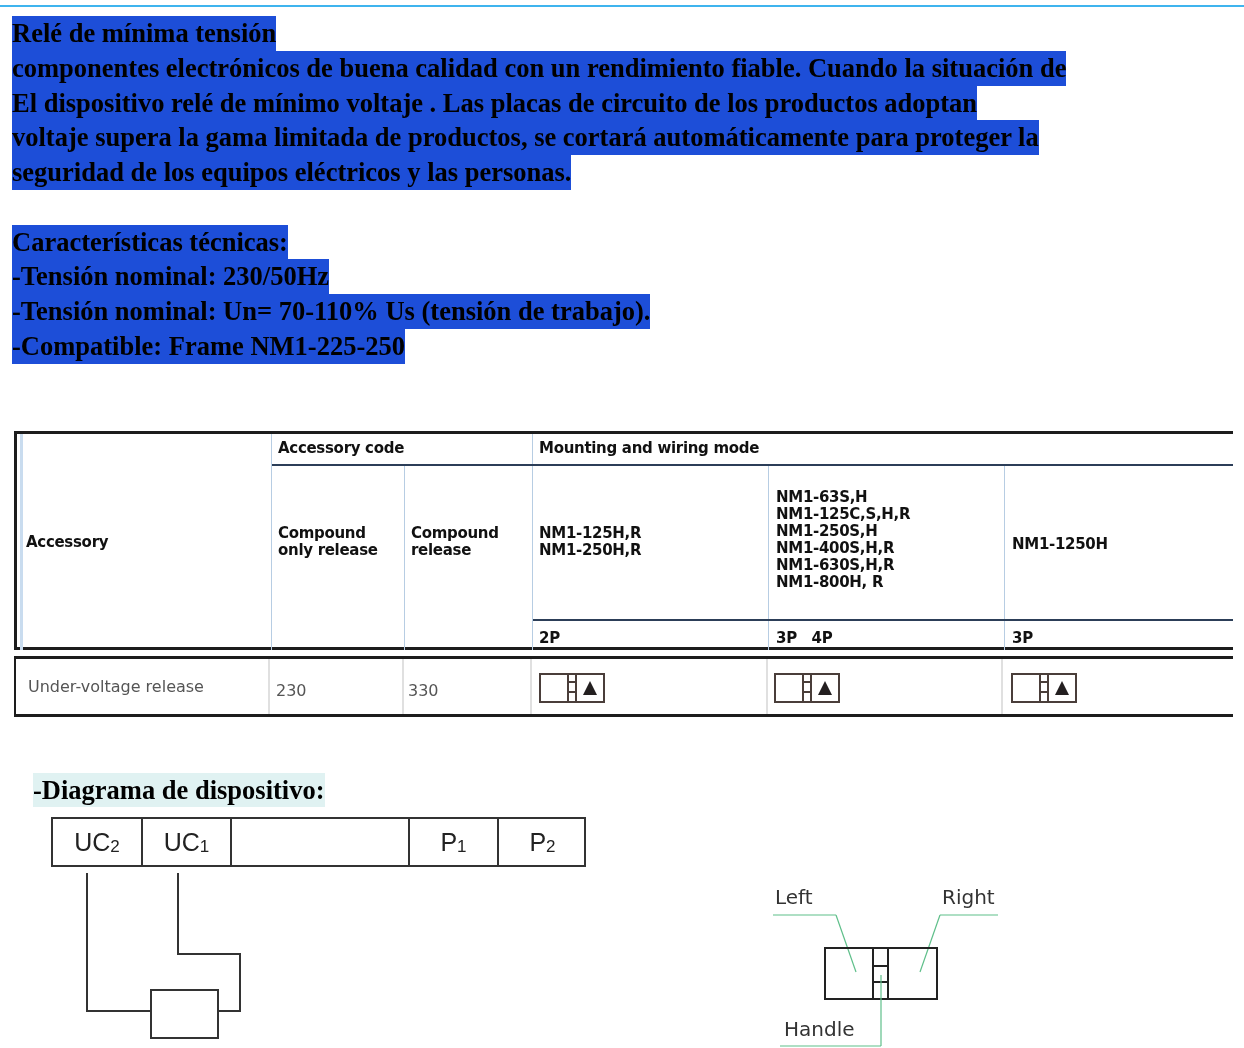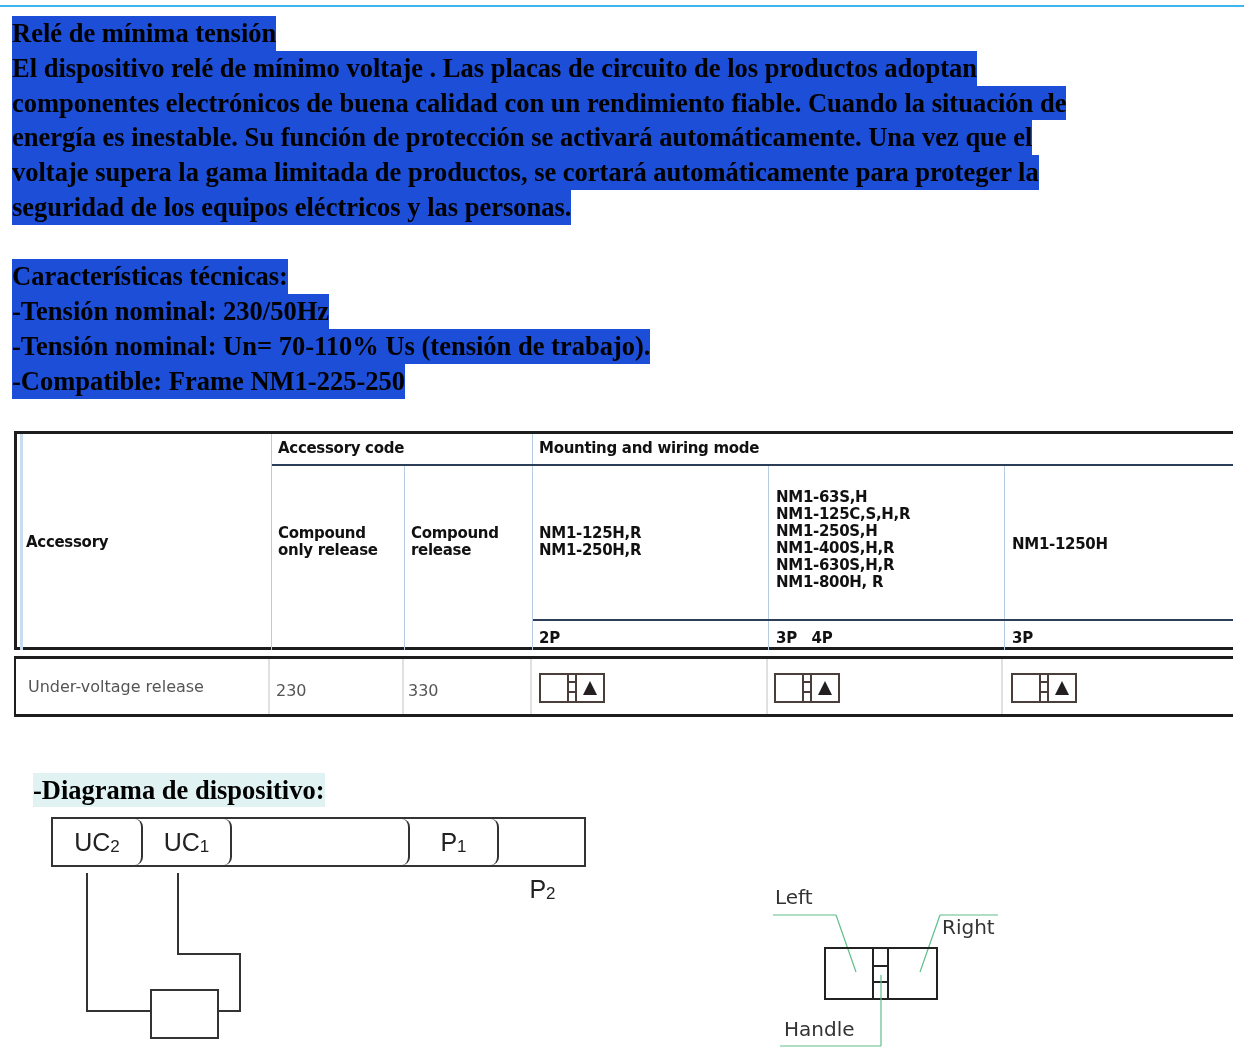--- a/index.html
+++ b/index.html
@@ -21,35 +21,34 @@
   .bcell { position:absolute; font-size:16px; color:#555; }
   .bvline { position:absolute; top:0; width:2px; height:55px; background:#e0e0e0; }
   .mount-icon { position:absolute; width:66px; height:30px; border:2px solid #4a3e3a; box-sizing:border-box; }
   .mount-icon .bar { position:absolute; left:26px; top:-2px; width:10px; height:30px; border-left:2px solid #4a3e3a; border-right:2px solid #4a3e3a; box-sizing:border-box; }
   .mount-icon .bar .mid { position:absolute; left:0; top:8px; width:6px; height:8px; border-top:2px solid #4a3e3a; border-bottom:2px solid #4a3e3a; }
   .mount-icon .tri { position:absolute; left:42px; top:6px; width:0; height:0; border-left:7px solid transparent; border-right:7px solid transparent; border-bottom:14px solid #231f20; }
 
   
   .diag-title { position:absolute; left:33px; top:773px; background:#e0f2f2; font-weight:bold; font-size:26.5px; line-height:34px; white-space:nowrap; }
   .term-strip { position:absolute; left:51px; top:817px; width:535px; height:50px; border:2px solid #333; box-sizing:border-box; font-family:"Liberation Sans", sans-serif; }
-  .term { position:absolute; top:0; height:46px; border-right:2px solid #333; box-sizing:border-box; font-size:25px; color:#222; text-align:center; line-height:46px;border-radius:8px; }
+  .term { position:absolute; top:0; height:46px; border-right:2px solid #333; box-sizing:border-box; font-size:25px; color:#222; text-align:center; line-height:46px; }
   .term sub { font-size:17px; vertical-align:-1px; }
   .wires { position:absolute; left:0; top:0; }
   .hlabel { position:absolute; font-size:20px; color:#333; }
 </style>
 </head>
 <body>
 
 <div class="topline"></div>
 
 <div class="text-block">
   <span class="row"><span class="line">Relé de mínima tensión</span></span>
+  <span class="row"><span class="line">componentes electrónicos de buena calidad con un rendimiento fiable. Cuando la situación de</span></span>
   <span class="row"><span class="line">El dispositivo relé de mínimo voltaje . Las placas de circuito de los productos adoptan</span></span>
-  <span class="row"><span class="line">componentes electrónicos de buena calidad con un rendimiento fiable. Cuando la situación de</span></span>
-  <span class="row"><span class="line">energía es inestable. Su función de protección se activará automáticamente. Una vez que el</span></span>
   <span class="row"><span class="line">voltaje supera la gama limitada de productos, se cortará automáticamente para proteger la</span></span>
   <span class="row"><span class="line">seguridad de los equipos eléctricos y las personas.</span></span>
   <div class="spacer"></div>
   <span class="row"><span class="line">Características técnicas:</span></span>
   <span class="row"><span class="line">-Tensión nominal: 230/50Hz</span></span>
   <span class="row"><span class="line">-Tensión nominal: Un= 70-110% Us (tensión de trabajo).</span></span>
   <span class="row"><span class="line">-Compatible: Frame NM1-225-250</span></span>
 </div>
 
 <div class="tbl">
@@ -124,21 +123,21 @@
   </div>
 </div>
 
 <div class="diag-title">-Diagrama de dispositivo:</div>
 
 <div class="term-strip">
   <div class="term" style="left:0; width:90px;"><span>UC</span><sub>2</sub></div>
   <div class="term" style="left:90px; width:89px;"><span>UC</span><sub>1</sub></div>
   <div class="term" style="left:179px; width:178px;"></div>
   <div class="term" style="left:357px; width:89px;"><span>P</span><sub>1</sub></div>
-  <div class="term" style="left:446px; width:87px; border-right:none;margin-top:47px;"><span>P</span><sub>2</sub></div>
+  <div class="term" style="left:446px; width:87px; border-right:none;"><span>P</span><sub>2</sub></div>
 </div>
 
 <svg class="wires" width="1244" height="1048" style="position:absolute; left:0; top:0; pointer-events:none;">
   <g stroke="#333" stroke-width="2" fill="none">
     <polyline points="87,873 87,1011 151,1011"></polyline>
     <polyline points="178,873 178,954 240,954 240,1011 218,1011"></polyline>
     <rect x="151" y="990" width="67" height="48"></rect>
   </g>
 
   <g>
@@ -149,14 +148,14 @@
     <rect x="825" y="948" width="112" height="51" stroke="#222" stroke-width="2" fill="none"></rect>
     <line x1="873" y1="948" x2="873" y2="999" stroke="#222" stroke-width="2"></line>
     <line x1="888" y1="948" x2="888" y2="999" stroke="#222" stroke-width="2"></line>
     <rect x="873" y="966" width="15" height="16" stroke="#222" stroke-width="2" fill="none"></rect>
     <line x1="881" y1="975" x2="881" y2="1046" stroke="#5fbf8a" stroke-width="1.2"></line>
     <line x1="780" y1="1046" x2="881" y2="1046" stroke="#5fbf8a" stroke-width="1.2"></line>
   </g>
 </svg>
 
 <div class="hlabel" style="left:775px; top:885px; font-family:'DejaVu Sans', sans-serif; font-size:20px; color:#333; position:absolute;">Left</div>
-<div class="hlabel" style="left:942px; top:885px; font-family:'DejaVu Sans', sans-serif; font-size:20px; color:#333; position:absolute;margin-top:30px;">Right</div>
+<div class="hlabel" style="left:942px; top:885px; font-family:'DejaVu Sans', sans-serif; font-size:20px; color:#333; position:absolute;">Right</div>
 <div class="hlabel" style="left:784px; top:1017px; font-family:'DejaVu Sans', sans-serif; font-size:20px; color:#333; position:absolute;">Handle</div>
 
 </body></html>

